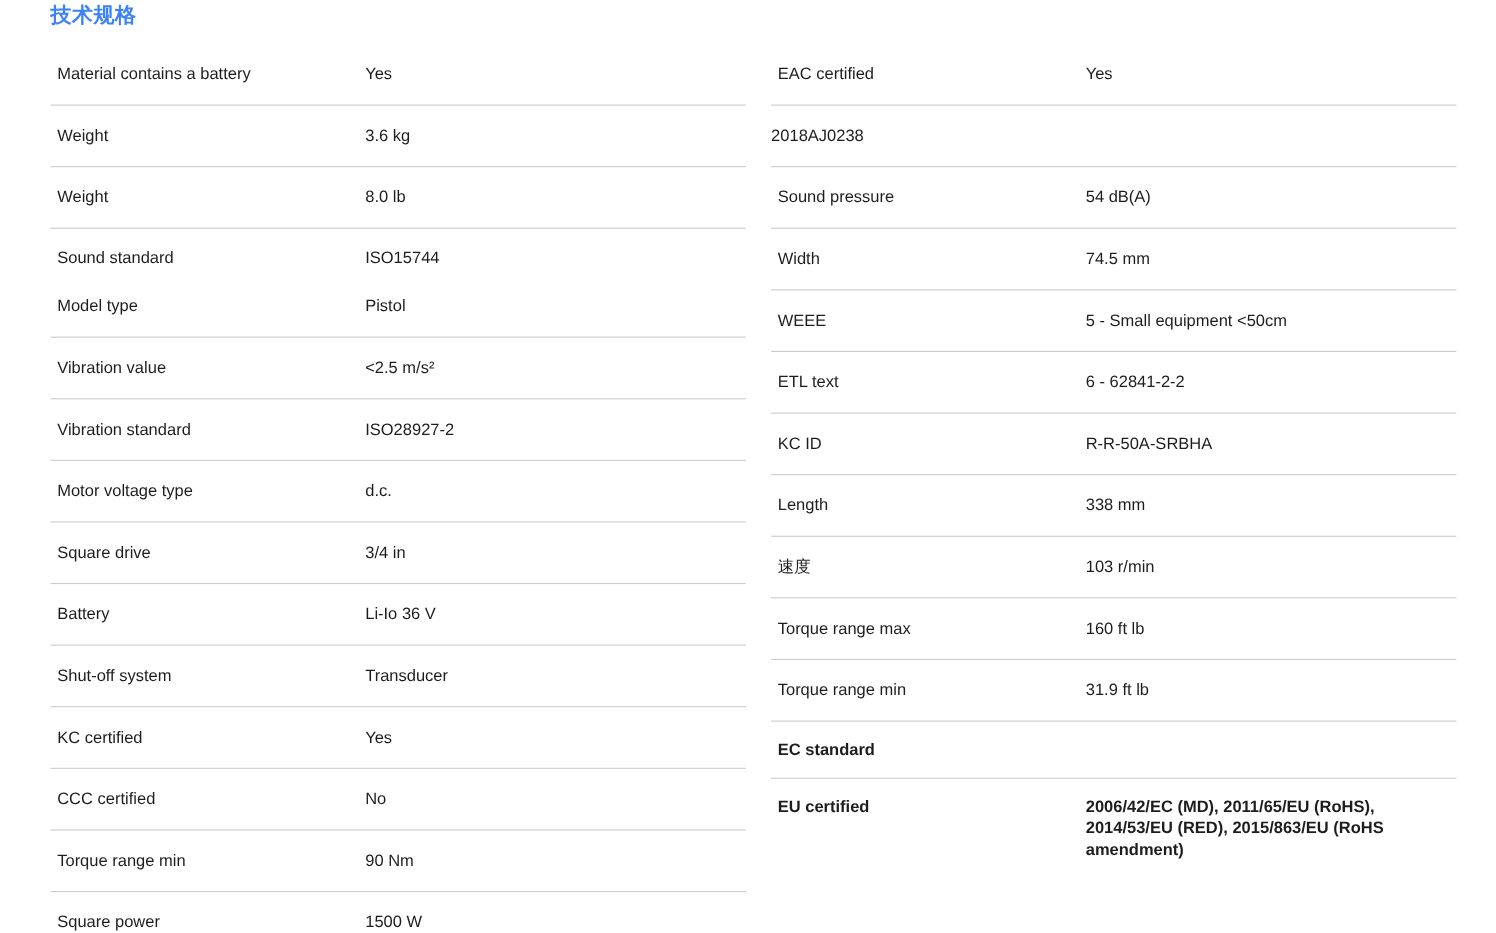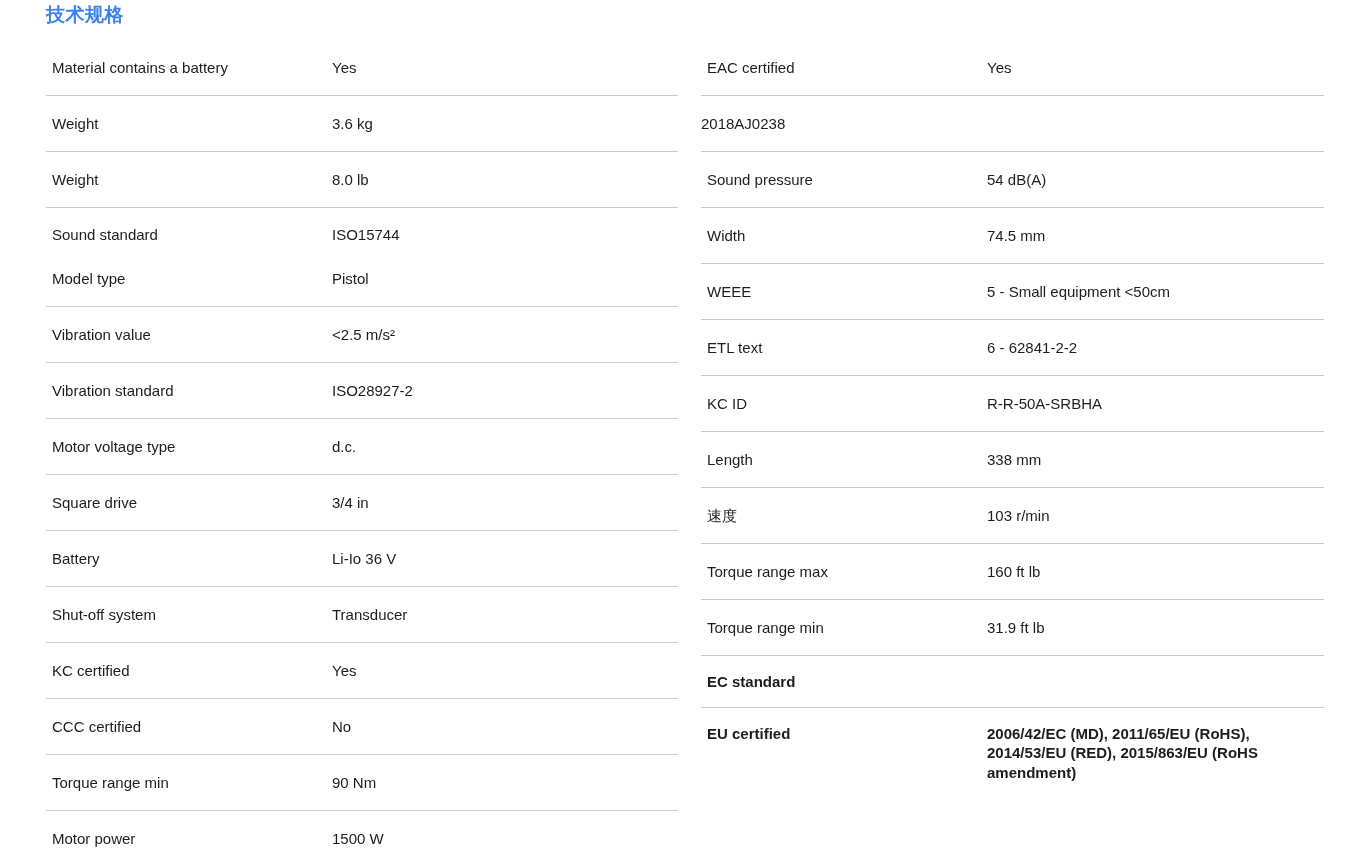--- a/index.html
+++ b/index.html
@@ -170,21 +170,21 @@
 
       <div class="spec-section">
         <div class="spec-row">
           <div class="spec-label">Torque range min</div>
           <div class="spec-value">90 Nm</div>
         </div>
       </div>
 
       <div class="spec-section last">
         <div class="spec-row">
-          <div class="spec-label">Motor power</div>
+          <div class="spec-label">Square power</div>
           <div class="spec-value">1500 W</div>
         </div>
       </div>
 
     </div>
 
     <div class="specs-column">
 
       <div class="spec-section">
         <div class="spec-row">

